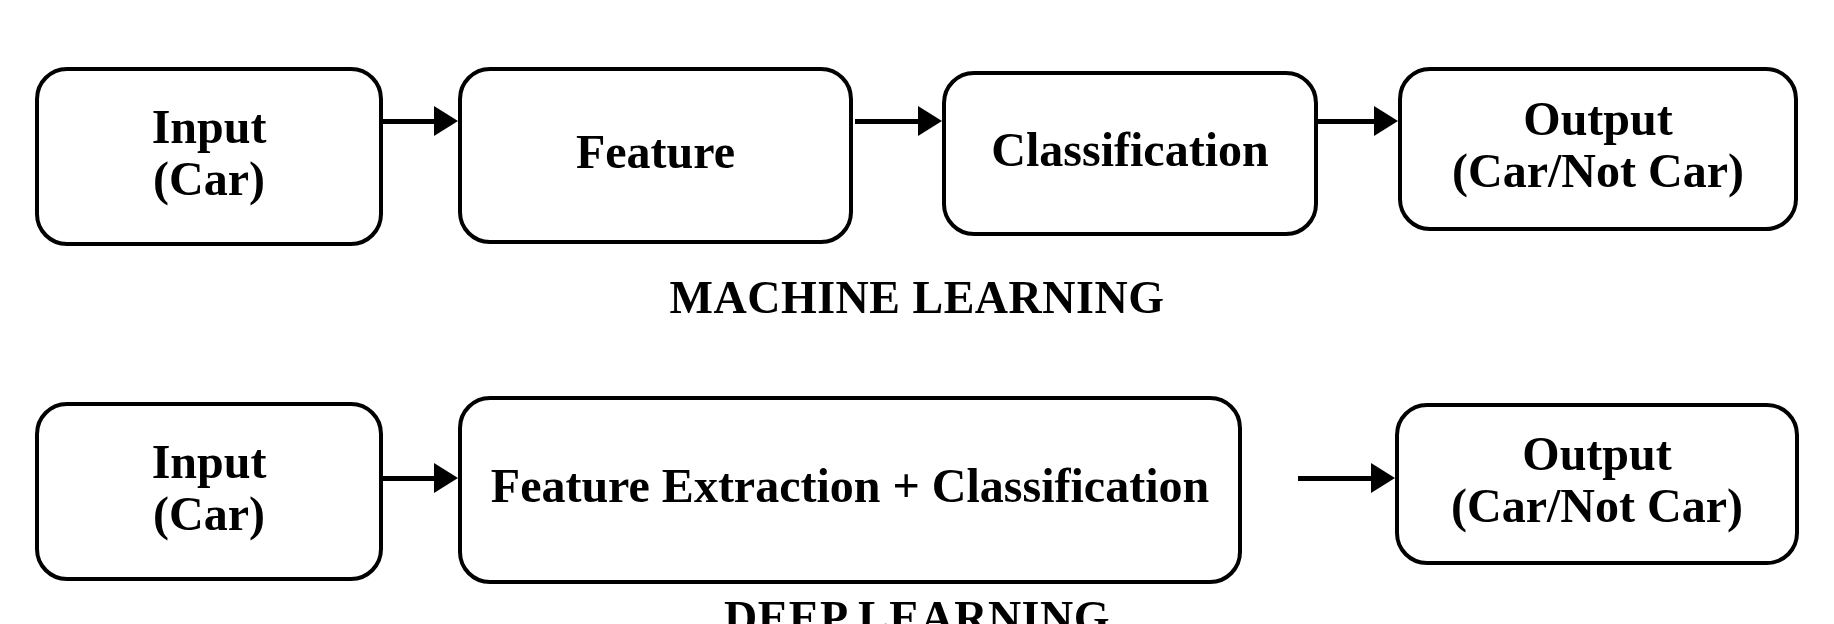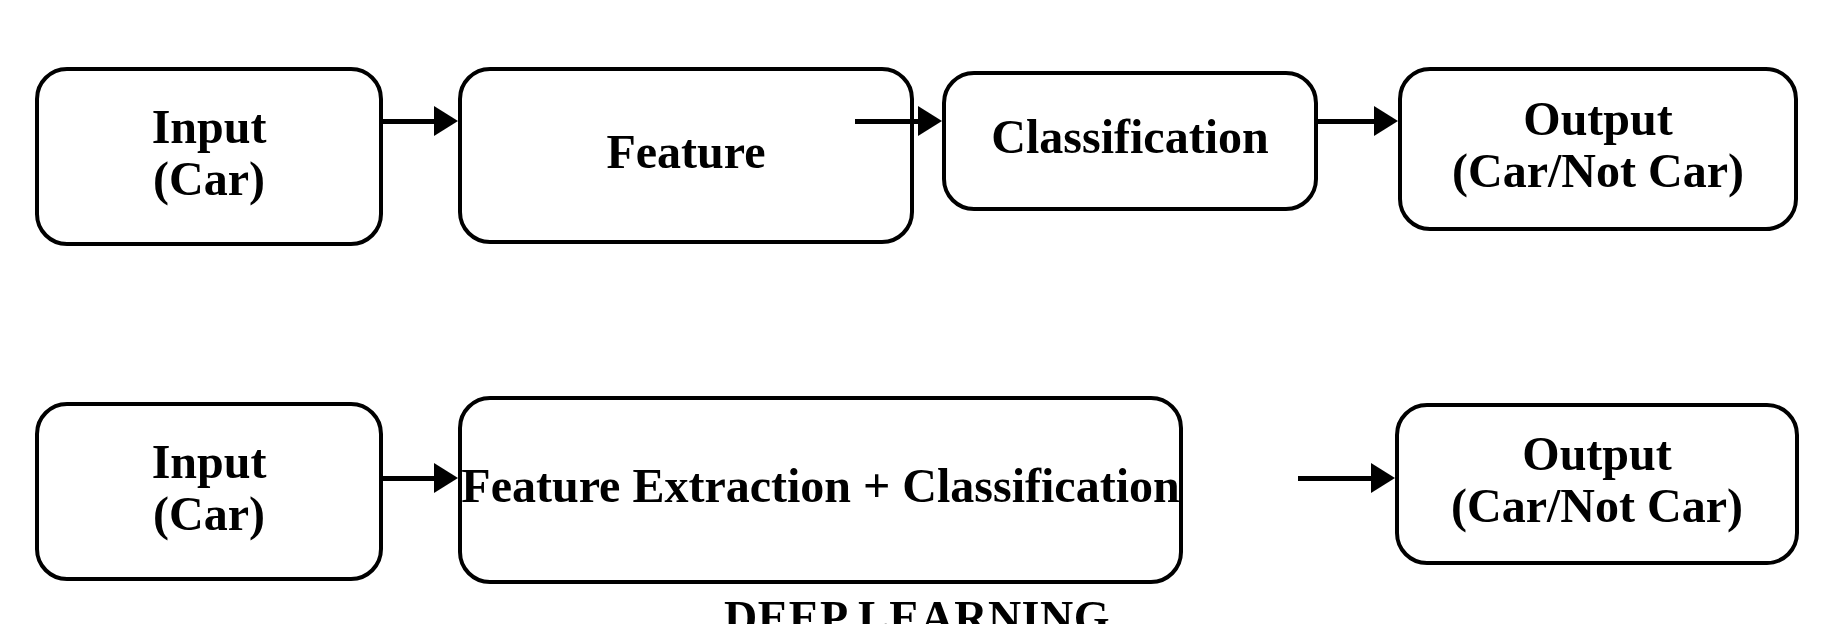--- a/index.html
+++ b/index.html
@@ -75,55 +75,56 @@
   <div class="box" style="left:35px; top:23px; width:348px; height:179px;">
     <span class="bl">Input</span>
     <span class="bl">(Car)</span>
   </div>
 
   <div class="arrow" style="left:383px; top:61px; width:75px;">
     <span class="shaft"></span>
     <span class="head"></span>
   </div>
 
-  <div class="box" style="left:458px; top:23px; width:456px; height:177px;">
+  <div class="box" style="left:458px; top:23px; width:395px; height:177px;">
     <span class="bl">Feature</span>
   </div>
 
   <div class="arrow" style="left:855px; top:61px; width:87px;">
     <span class="shaft"></span>
     <span class="head"></span>
   </div>
 
-  <div class="box" style="left:942px; top:27px; width:376px; height:140px;">
+  <div class="box" style="left:942px; top:27px; width:376px; height:165px;">
     <span class="bl">Classification</span>
   </div>
 
   <div class="arrow" style="left:1318px; top:61px; width:80px;">
     <span class="shaft"></span>
     <span class="head"></span>
   </div>
 
   <div class="box" style="left:1398px; top:23px; width:400px; height:164px;">
     <span class="bl">Output</span>
     <span class="bl">(Car/Not Car)</span>
   </div>
 
+  <div class="row-label" style="top:230px;">MACHINE LEARNING</div>
 
   <div class="box" style="left:35px; top:358px; width:348px; height:179px;">
     <span class="bl">Input</span>
     <span class="bl">(Car)</span>
   </div>
 
   <div class="arrow" style="left:383px; top:418px; width:75px;">
     <span class="shaft"></span>
     <span class="head"></span>
   </div>
 
-  <div class="box" style="left:458px; top:352px; width:725px; height:188px;">
+  <div class="box" style="left:458px; top:352px; width:784px; height:188px;">
     <span class="bl">Feature Extraction + Classification</span>
   </div>
 
   <div class="arrow" style="left:1298px; top:418px; width:97px;">
     <span class="shaft"></span>
     <span class="head"></span>
   </div>
 
   <div class="box" style="left:1395px; top:359px; width:404px; height:162px;">
     <span class="bl">Output</span>

